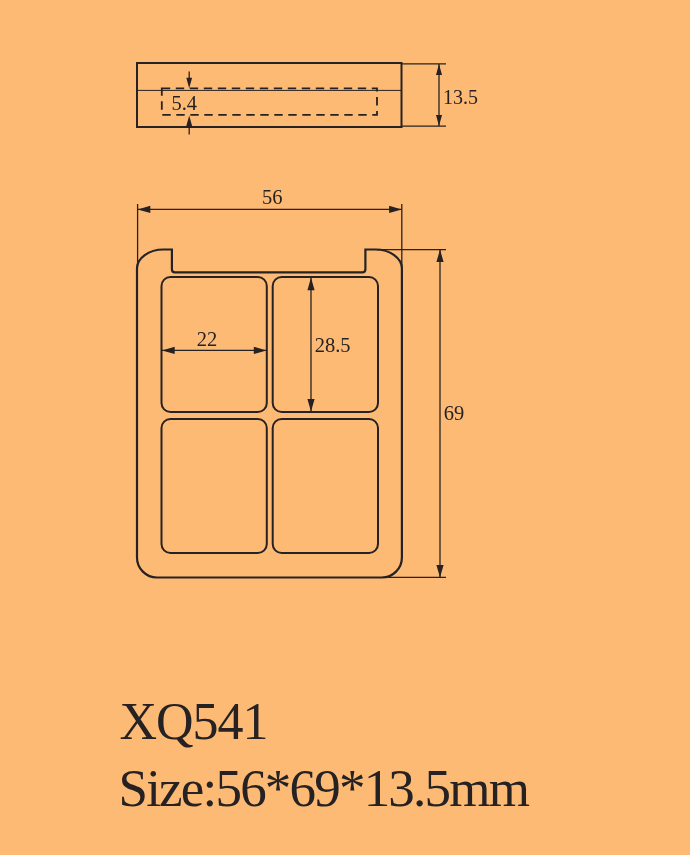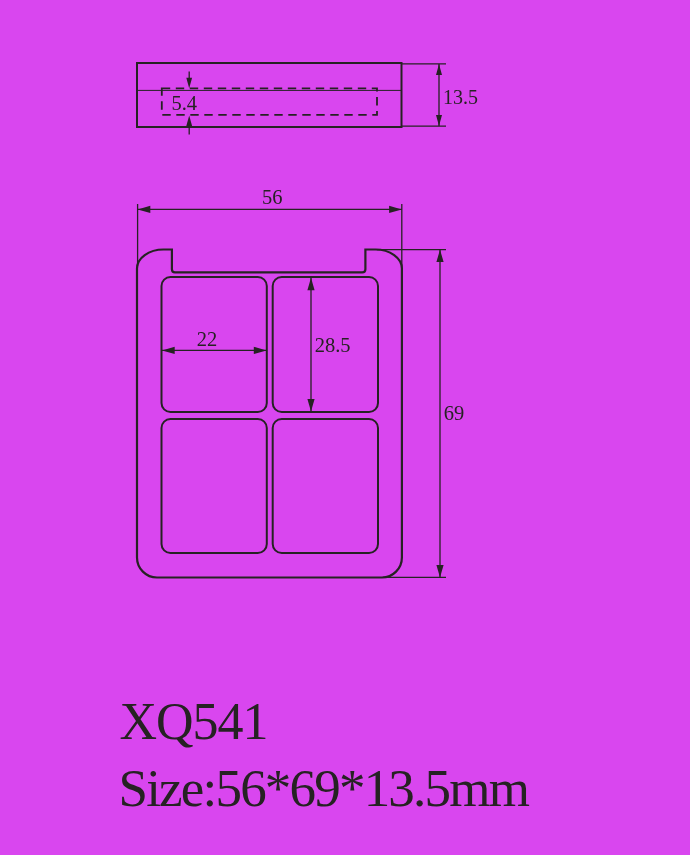--- a/index.html
+++ b/index.html
@@ -1,16 +1,16 @@
 <!DOCTYPE html>
 <html><head>
 <meta charset="utf-8">
 <style>
   html,body{margin:0;padding:0;background:#ffffff;}
-  .page{width:690px;height:855px;position:relative;background:#d946ef;overflow:hidden;}
+  .page{width:690px;height:855px;position:relative;background:#fdba74;overflow:hidden;}
   svg{display:block;}
   text{font-family:"Liberation Serif", serif;fill:#262223;}
 </style>
 </head>
 <body>
 <div class="page">
 <svg width="690" height="855" viewBox="0 0 690 855">
 
   <rect x="137" y="63" width="264.5" height="64" fill="none" stroke="#262223" stroke-width="2"></rect>
 

